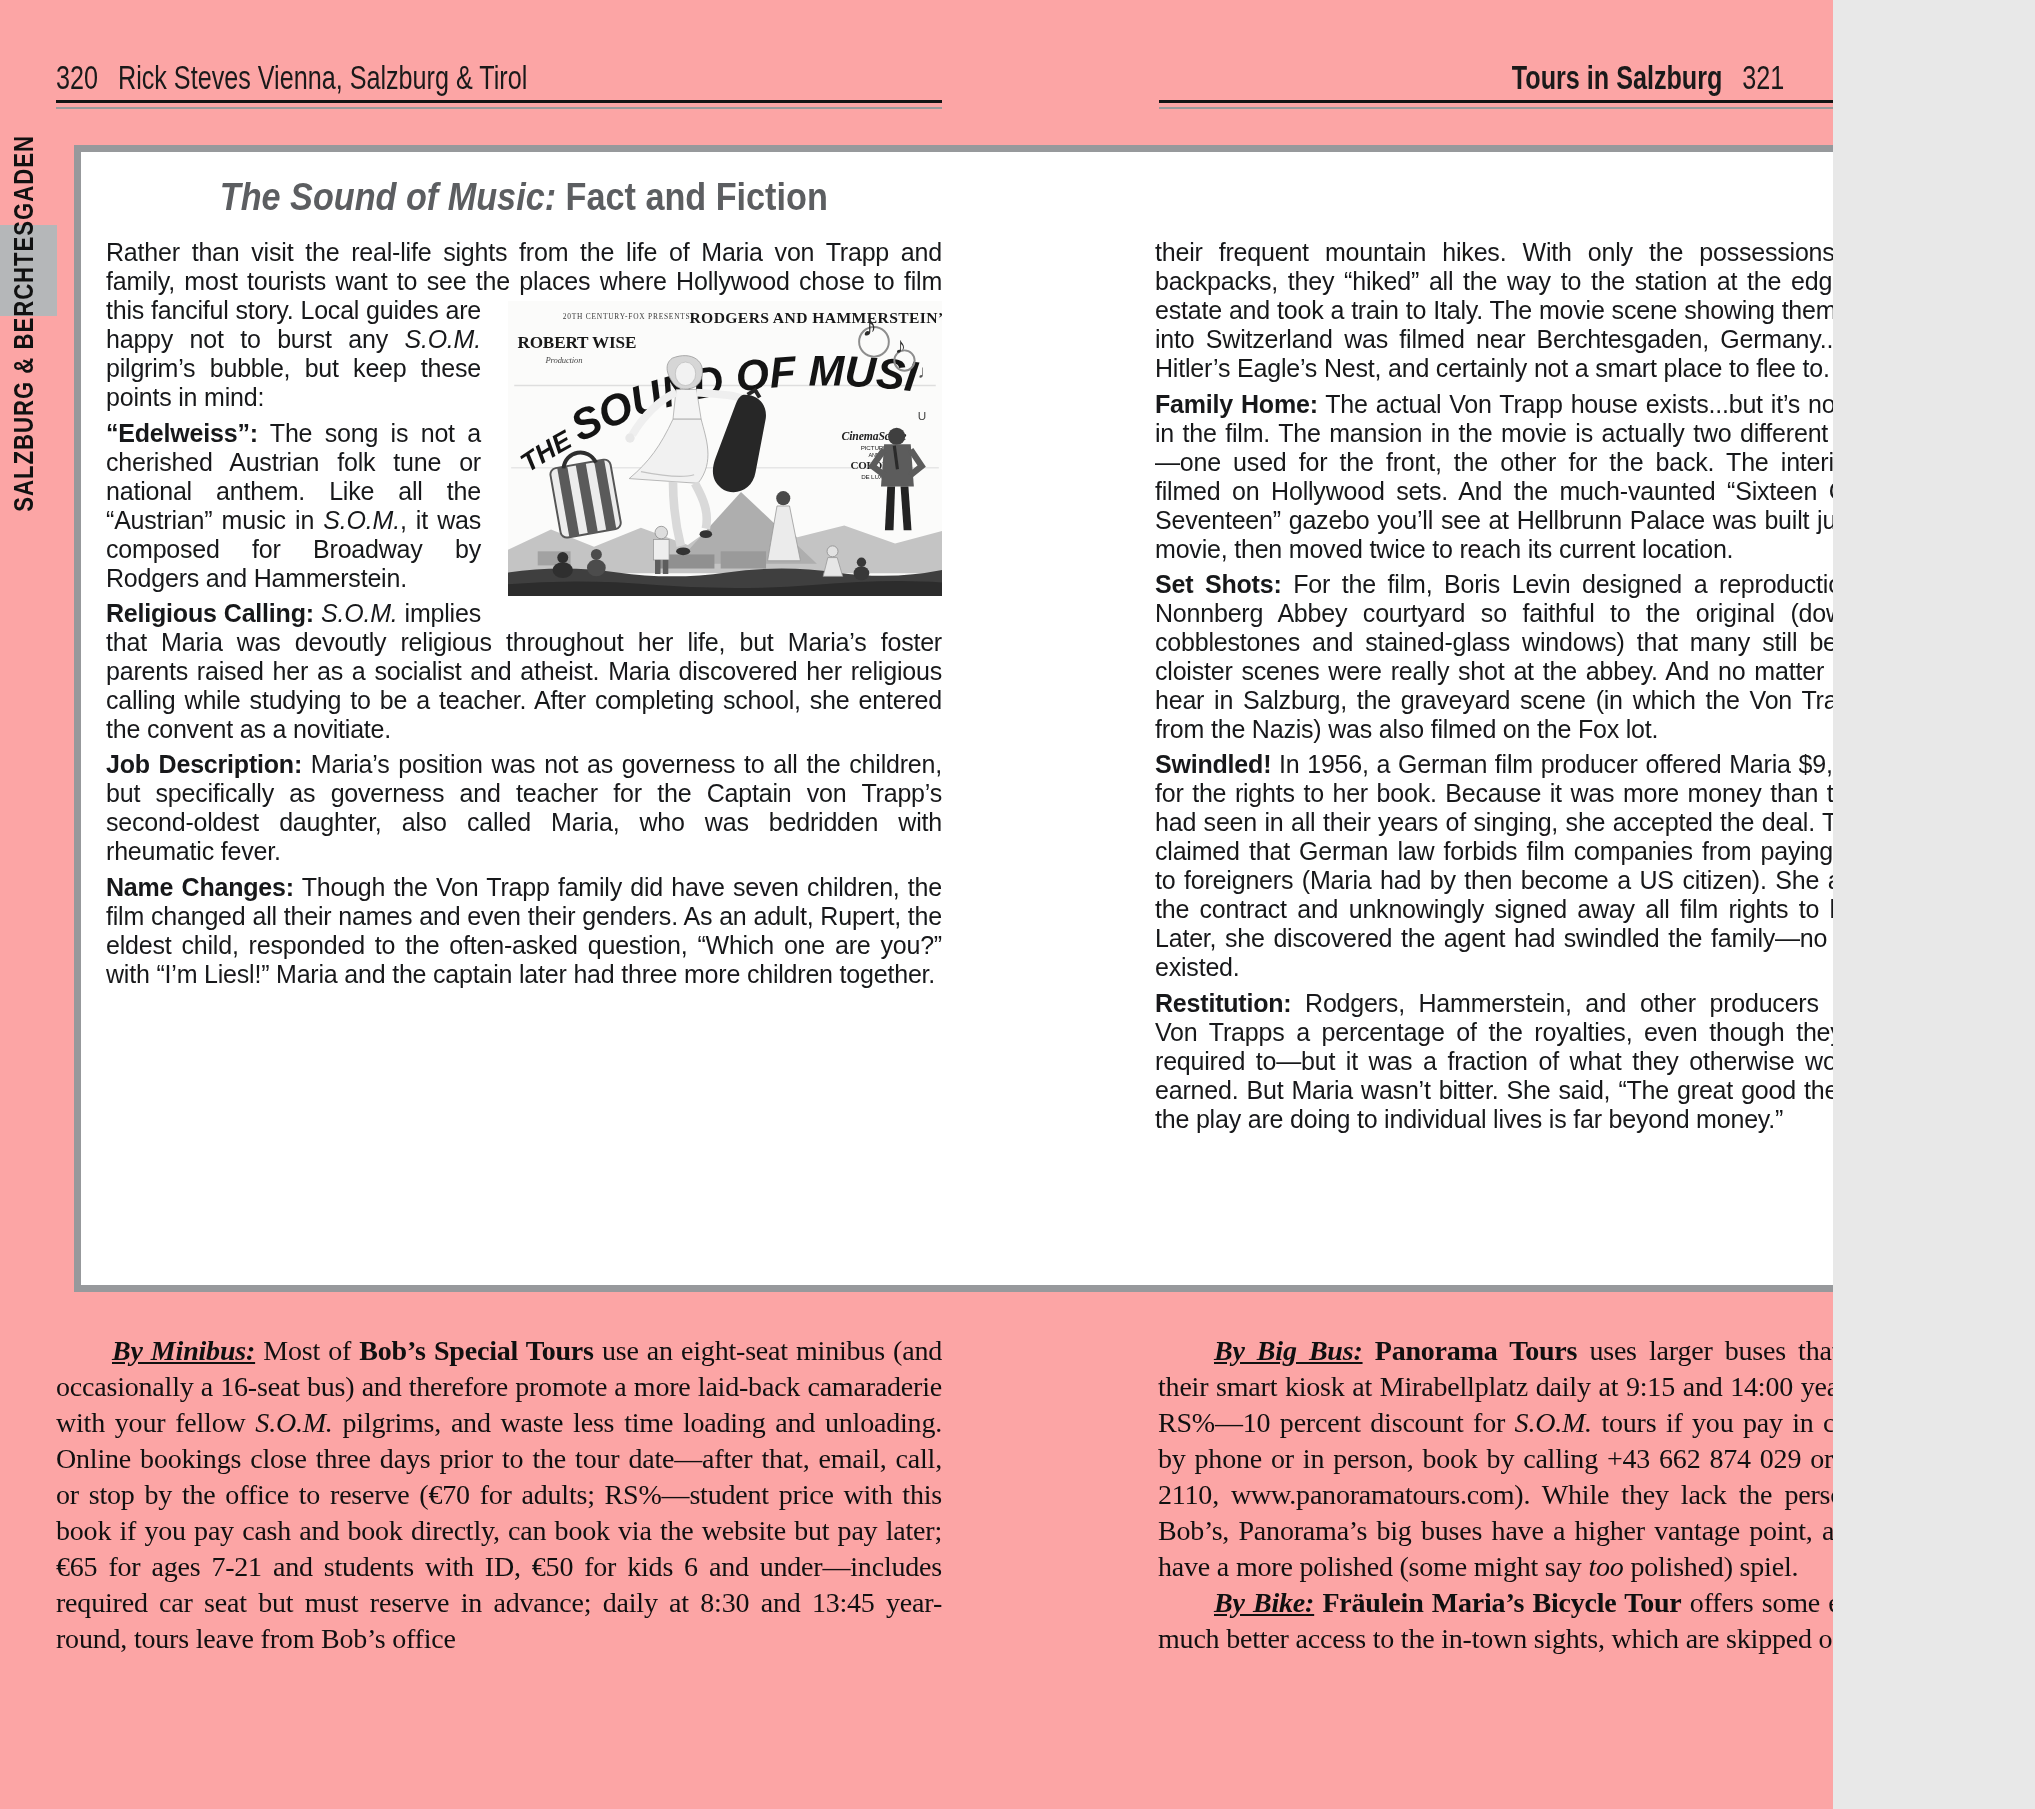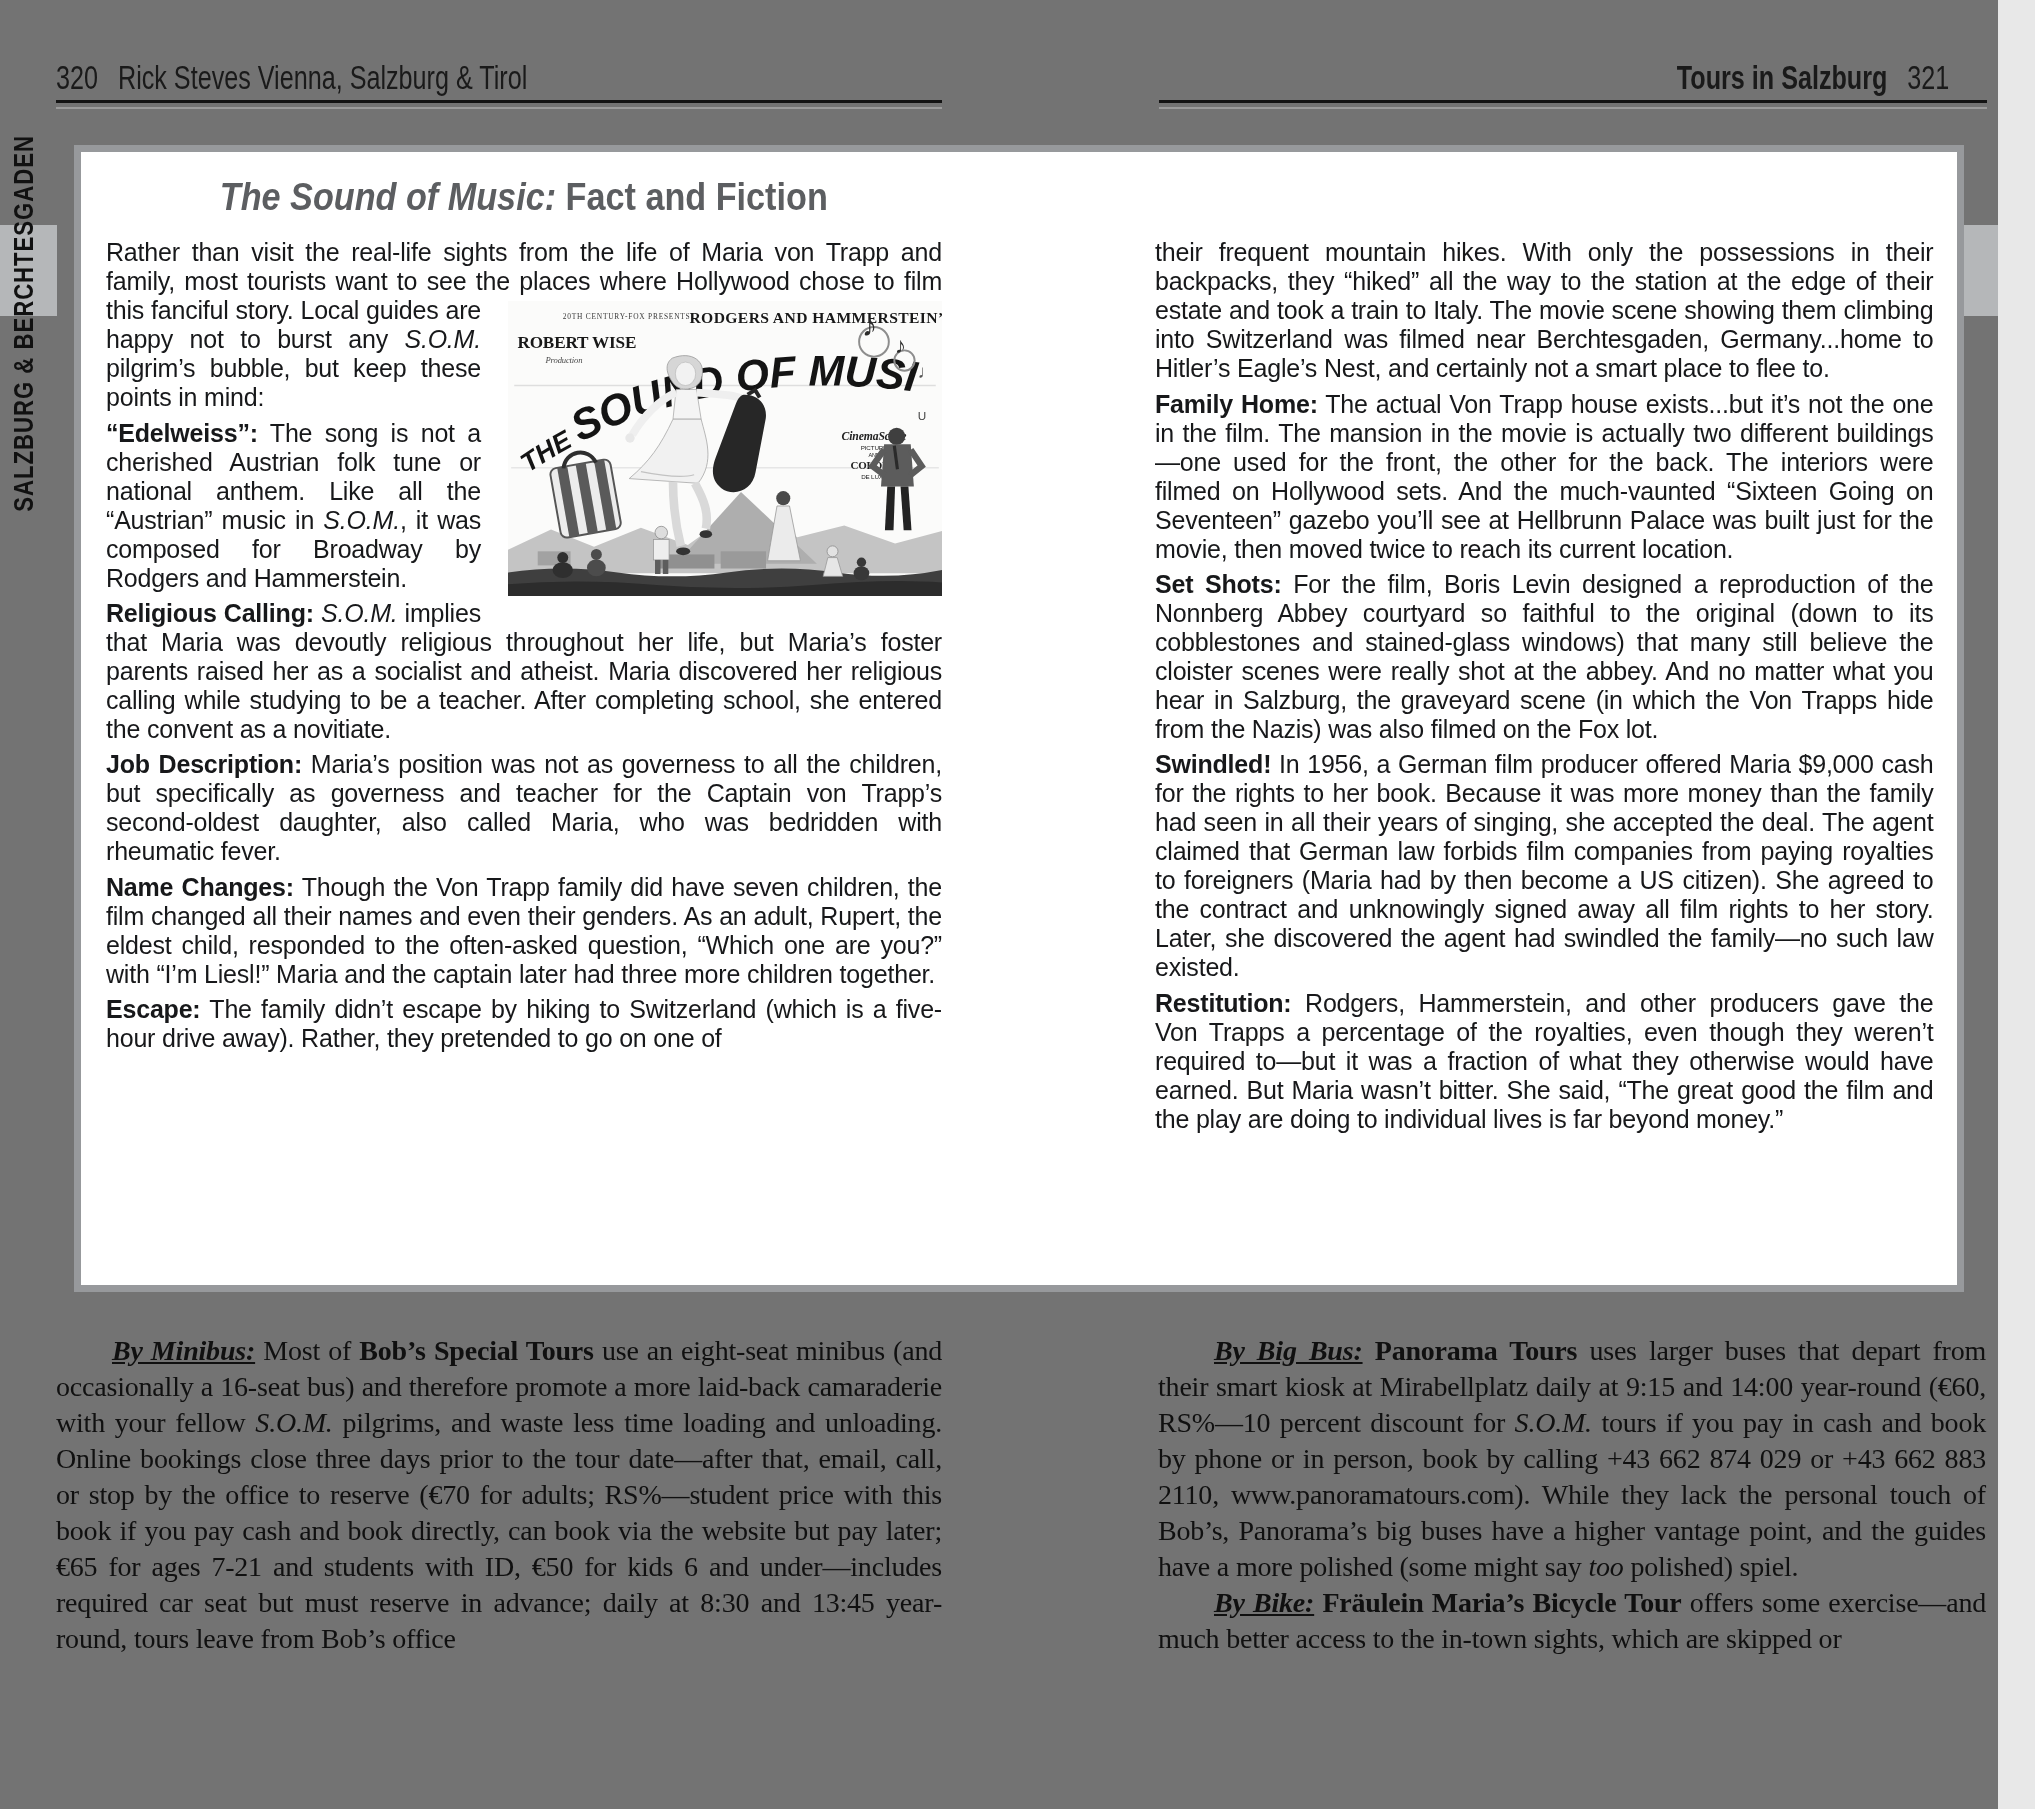--- a/index.html
+++ b/index.html
@@ -1,16 +1,16 @@
 <!DOCTYPE html>
 <html style="font-size:12.5px"><head>
 <meta charset="utf-8">
 <style>
   html,body{margin:0;padding:0;background:#e8e8e8;}
-  .page{position:relative;width:1998px;height:1809px;background:#737373;overflow:hidden;
+  .page{position:relative;width:1833px;height:1809px;background:#fca5a5;overflow:hidden;
         font-family:"Liberation Sans",sans-serif;color:#141414;}
 
   
   .pghead{position:absolute;top:58px;font-size:34px;white-space:nowrap;color:#1a1a1a;}
   .pghead .cond{display:inline-block;transform:scaleX(0.74);}
   .pghead.left{left:56px;}
   .pghead.left .cond{transform-origin:left center;}
   .pghead.right{right:49px;text-align:right;}
   .pghead.right .cond{transform-origin:right center;}
   .pgnum{font-weight:400;}
@@ -197,21 +197,20 @@
                 <path d="M5 2 L9 58 L19 58 L15 2 Z" fill="#232323"></path>
               </g>
             </svg>
           </span><span><span>chose to film this fanciful story. Local guides are happy not to burst any </span><span class="seg-i">S.O.M.</span><span> pilgrim’s bubble, but keep these points in mind:</span></span>
         </p>
 
         <p class="bx"><span class="seg-b">“Edelweiss”:</span><span> The song is not a cherished Austrian folk tune or national anthem. Like all the “Austrian” music in </span><span class="seg-i">S.O.M.</span><span>, it was composed for Broadway by Rodgers and Hammerstein.</span></p>
         <p class="bx"><span class="seg-b">Religious Calling:</span><span> </span><span class="seg-i">S.O.M.</span><span> implies that Maria was devoutly religious throughout her life, but Maria’s foster parents raised her as a socialist and atheist. Maria discovered her religious calling while studying to be a teacher. After completing school, she entered the convent as a novitiate.</span></p>
         <p class="bx"><span class="seg-b">Job Description:</span><span> Maria’s position was not as governess to all the children, but specifically as governess and teacher for the Captain von Trapp’s second-oldest daughter, also called Maria, who was bedridden with rheumatic fever.</span></p>
         <p class="bx"><span class="seg-b">Name Changes:</span><span> Though the Von Trapp family did have seven children, the film changed all their names and even their genders. As an adult, Rupert, the eldest child, responded to the often-asked question, “Which one are you?” with “I’m Liesl!” Maria and the captain later had three more children together.</span></p>
-        <p class="bx"><span class="seg-b">Escape:</span><span> The family didn’t escape by hiking to Switzerland (which is a five-hour drive away). Rather, they pretended to go on one of</span></p>
       </div>
 
       <div class="box-col-right">
         <p class="bx"><span>their frequent mountain hikes. With only the possessions in their backpacks, they “hiked” all the way to the station at the edge of their estate and took a train to Italy. The movie scene showing them climbing into Switzerland was filmed near Berchtesgaden, Germany...home to Hitler’s Eagle’s Nest, and certainly not a smart place to flee to.</span></p>
         <p class="bx"><span class="seg-b">Family Home:</span><span> The actual Von Trapp house exists...but it’s not the one in the film. The mansion in the movie is actually two different buildings—one used for the front, the other for the back. The interiors were filmed on Hollywood sets. And the much-vaunted “Sixteen Going on Seventeen” gazebo you’ll see at Hellbrunn Palace was built just for the movie, then moved twice to reach its current location.</span></p>
         <p class="bx"><span class="seg-b">Set Shots:</span><span> For the film, Boris Levin designed a reproduction of the Nonnberg Abbey courtyard so faithful to the original (down to its cobblestones and stained-glass windows) that many still believe the cloister scenes were really shot at the abbey. And no matter what you hear in Salzburg, the graveyard scene (in which the Von Trapps hide from the Nazis) was also filmed on the Fox lot.</span></p>
         <p class="bx"><span class="seg-b">Swindled!</span><span> In 1956, a German film producer offered Maria $9,000 cash for the rights to her book. Because it was more money than the family had seen in all their years of singing, she accepted the deal. The agent claimed that German law forbids film companies from paying royalties to foreigners (Maria had by then become a US citizen). She agreed to the contract and unknowingly signed away all film rights to her story. Later, she discovered the agent had swindled the family—no such law existed.</span></p>
         <p class="bx"><span class="seg-b">Restitution:</span><span> Rodgers, Hammerstein, and other producers gave the Von Trapps a percentage of the royalties, even though they weren’t required to—but it was a fraction of what they otherwise would have earned. But Maria wasn’t bitter. She said, “The great good the film and the play are doing to individual lives is far beyond money.”</span></p>
       </div>
     </div>

